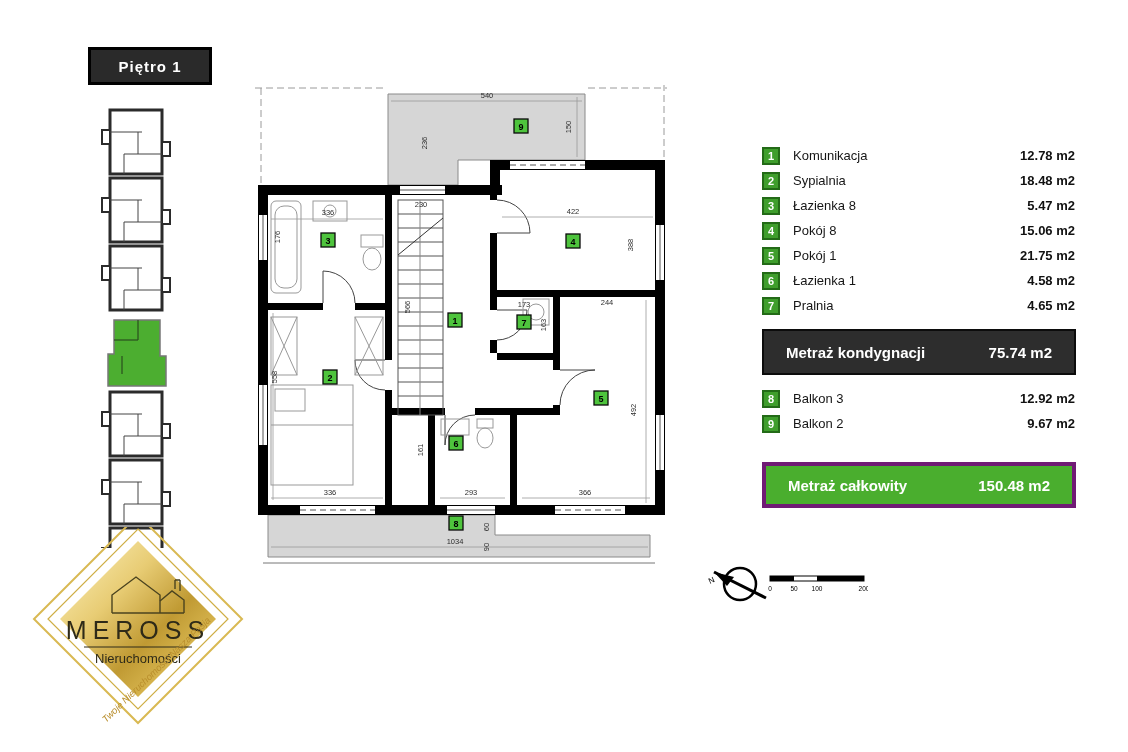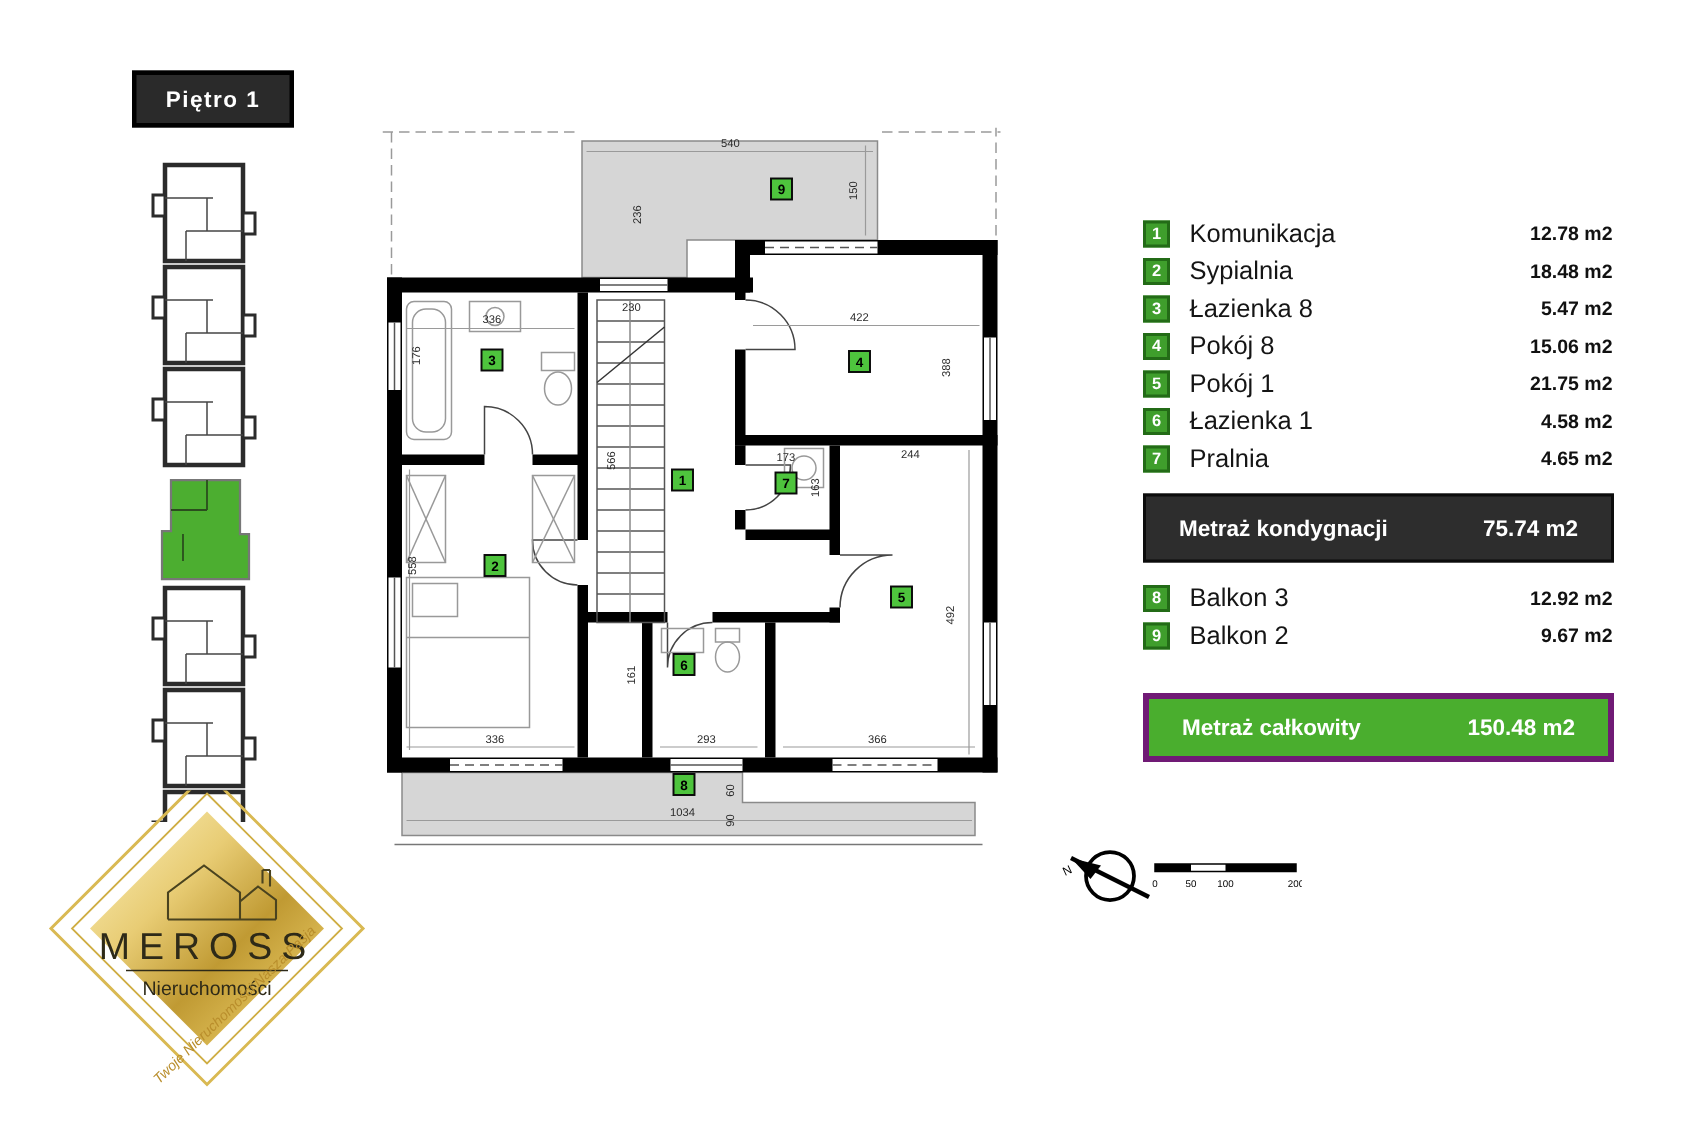--- a/index.html
+++ b/index.html
@@ -1,31 +1,31 @@
 <!DOCTYPE html>
 <html><head>
 <meta charset="utf-8">
 <style>
   html,body{margin:0;padding:0;background:#fff;}
   .stage{position:relative;width:1128px;height:752px;background:#fff;overflow:hidden;
          font-family:"Liberation Sans", sans-serif;color:#111;}
 
   
-  .floor-tab{position:absolute;left:88px;top:47px;width:108px;height:38px;
+  .floor-tab{position:absolute;left:88px;top:47px;width:124px;height:38px;
     background:#2a2a2a;border:3px solid #000;box-sizing:border-box;
     display:flex;align-items:center;justify-content:center;
     color:#fff;font-size:15px;font-weight:bold;letter-spacing:1px;}
 
   
   .legend{position:absolute;left:762px;top:143px;width:313px;}
   .lrow{display:flex;align-items:center;height:25px;}
   .lbadge{width:18px;height:18px;background:#3f9e2c;border:2px solid #236b17;box-sizing:border-box;
     color:#fff;font-size:11px;font-weight:bold;display:flex;align-items:center;justify-content:center;
     margin-right:13px;flex:0 0 auto;}
-  .llabel{font-size:17px;color:#151515;}
+  .llabel{font-size:13px;color:#151515;}
   .lval{margin-left:auto;font-size:13px;font-weight:bold;color:#111;}
   .bar{position:absolute;left:762px;width:314px;height:46px;box-sizing:border-box;
     display:flex;align-items:center;padding:0 22px;color:#fff;justify-content:space-between;}
   .bar .blabel{font-size:15px;font-weight:bold;}
   .bar .bval{margin-left:auto;font-size:15px;font-weight:bold;}
   .bar-dark{top:329px;background:#2d2d2d;border:2px solid #0c0c0c;}
   .bar-green{top:462px;background:#4aae2e;border:4px solid #701a75;}
   .legend-balconies{position:absolute;left:762px;top:386px;width:313px;}
 
   svg text{font-family:"Liberation Sans", sans-serif;}

